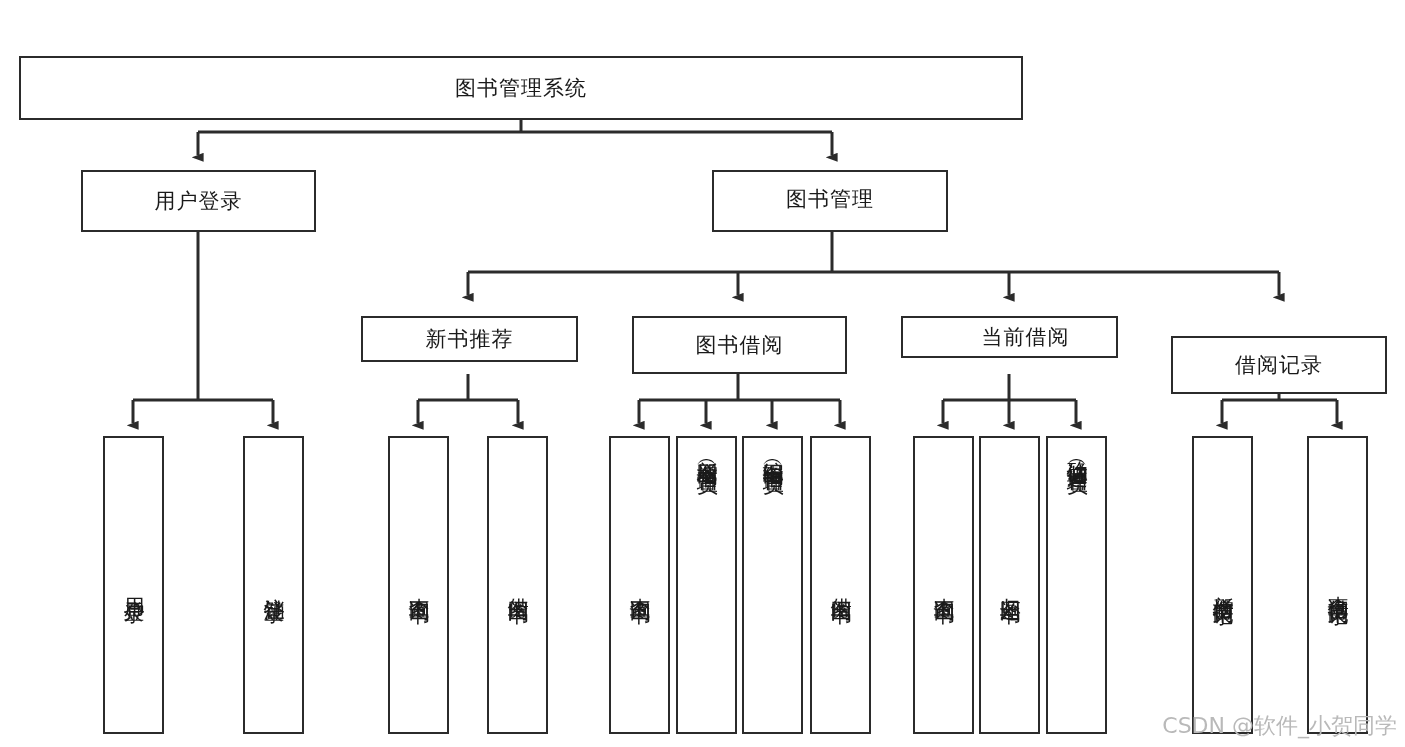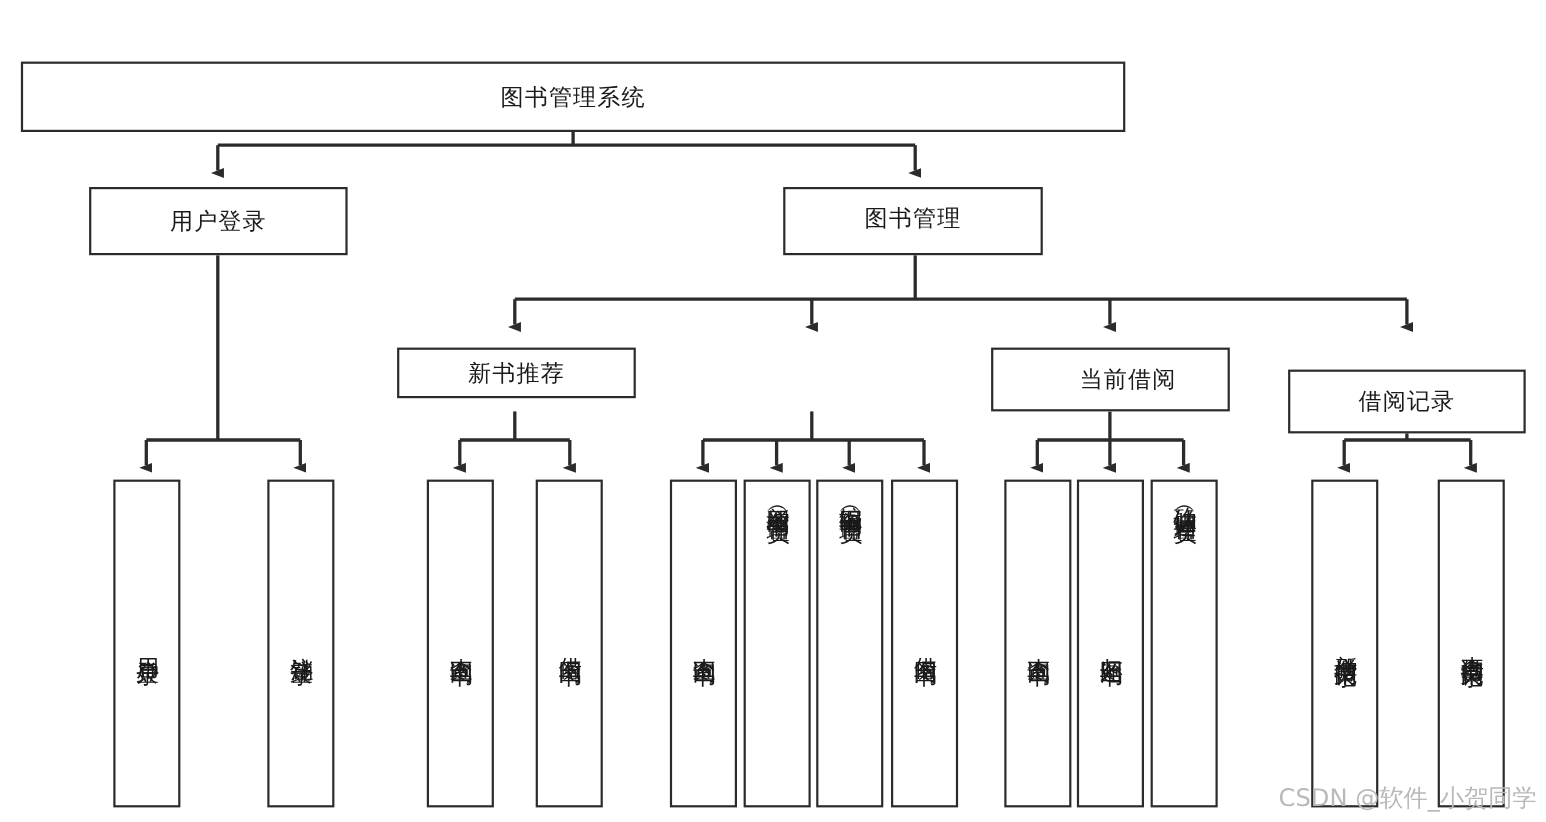--- a/index.html
+++ b/index.html
@@ -136,21 +136,24 @@
   <div class="node horizontal" style="left:81px; top:170px; width:235px; height:62px;">
     <span class="label">用户登录</span>
   </div>
   <div class="node horizontal" style="left:712px; top:170px; width:236px; height:62px;font-family:Liberation Mono, monospace;">
     <span class="label">图书管理</span>
   </div>
 
   <div class="node horizontal" style="left:361px; top:316px; width:217px; height:46px;">
     <span class="label">新书推荐</span>
   </div>
-  <div class="node horizontal" style="left:901px; top:316px; width:217px; height:58px;padding-left:32px;">
+  <div class="node horizontal" style="left:632px; top:316px; width:215px; height:58px;">
+    <span class="label">图书借阅</span>
+  </div>
+  <div class="node horizontal" style="left:901px; top:316px; width:217px; height:42px;padding-left:32px;">
     <span class="label">当前借阅</span>
   </div>
   <div class="node horizontal" style="left:1171px; top:316px; width:216px; height:58px;margin-top:20px;">
     <span class="label">借阅记录</span>
   </div>
 
   <div class="node vertical centered" style="left:103px; top:436px; width:61px; height:298px;">
     <span class="label">用户登录</span>
   </div>
   <div class="node vertical centered" style="left:243px; top:436px; width:61px; height:298px;">

